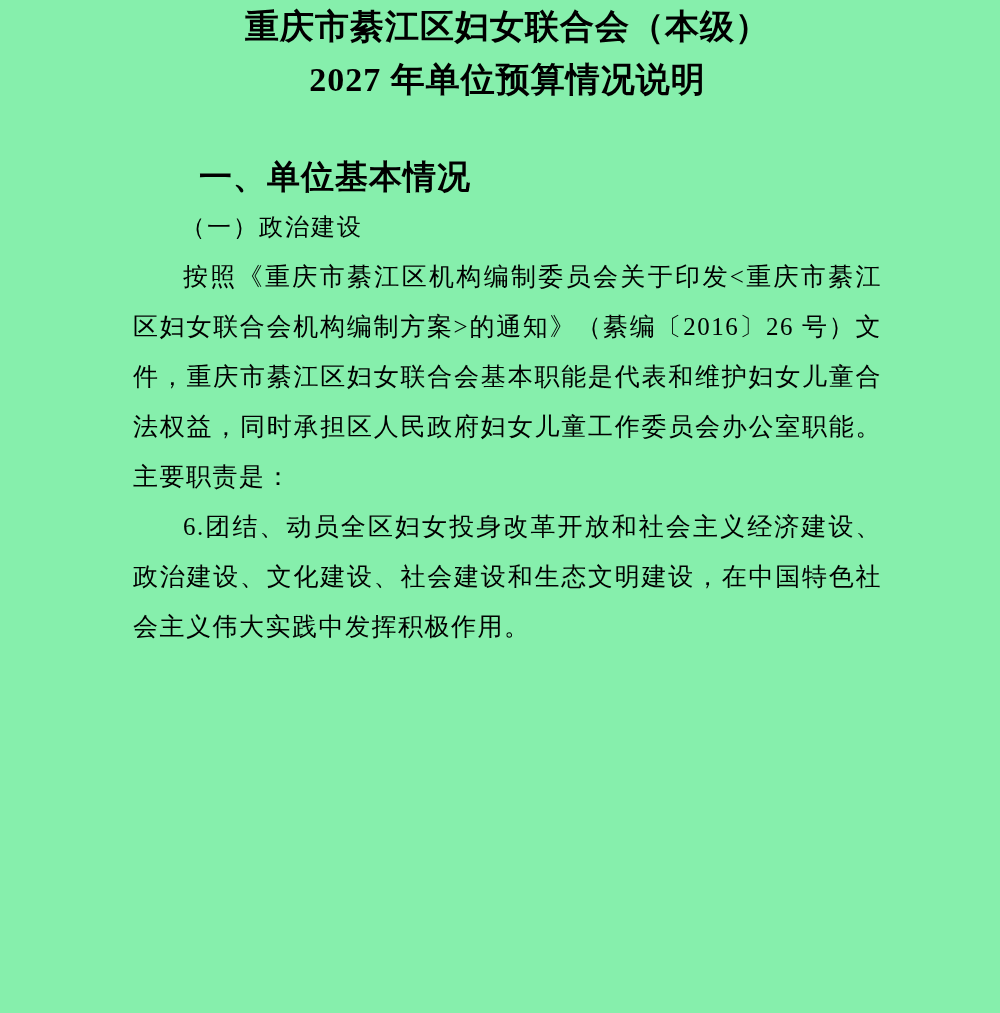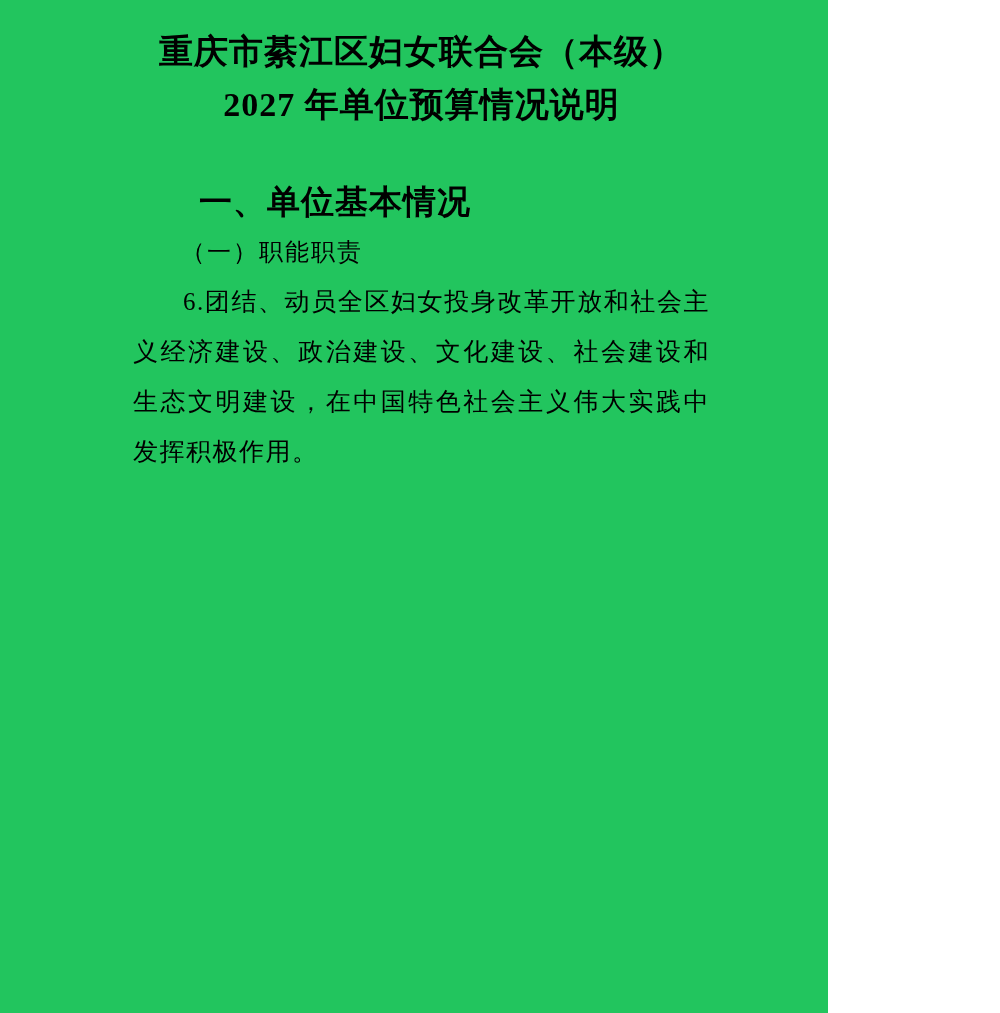--- a/index.html
+++ b/index.html
@@ -2,26 +2,26 @@
 <html><head>
 <meta charset="utf-8">
 <style>
   html, body {
     margin: 0;
     padding: 0;
     background: #ffffff;
   }
   .page {
     position: relative;
-    width: 828px;
+    width: 1000px;
     height: 1013px;
     box-sizing: border-box;
-    background: #22c55e;
+    background: #86efac;
     color: #000000;
-    padding: 25px 118px 0 133px;
+    padding: 0 118px 0 133px;
     overflow: hidden;
     font-family: "Liberation Serif", serif;
   }
   .doc-title {
     margin: 0;
     font-family: "Liberation Serif", serif;
     font-weight: bold;
     font-size: 34px;
     line-height: 53px;
     text-align: center;
@@ -70,21 +70,22 @@
 
   <h1 class="doc-title">
     <span class="title-line">重庆市綦江区妇女联合会（本级）</span>
     <span class="title-line">2027 年单位预算情况说明</span>
   </h1>
 
   <div class="doc-body">
 
     <h2 class="section-heading">一、单位基本情况</h2>
 
-    <h3 class="subsection-heading">（一）职能职责</h3>
+    <h3 class="subsection-heading">（一）政治建设</h3>
 
+    <p class="para">按照《重庆市綦江区机构编制委员会关于印发&lt;重庆市綦江区妇女联合会机构编制方案&gt;的通知》（綦编〔2016〕26 号）文件，重庆市綦江区妇女联合会基本职能是代表和维护妇女儿童合法权益，同时承担区人民政府妇女儿童工作委员会办公室职能。主要职责是：</p>
 
 
     <p class="para">6.团结、动员全区妇女投身改革开放和社会主义经济建设、政治建设、文化建设、社会建设和生态文明建设，在中国特色社会主义伟大实践中发挥积极作用。</p>
 
 
   </div>
 </div>
 
 </body></html>

